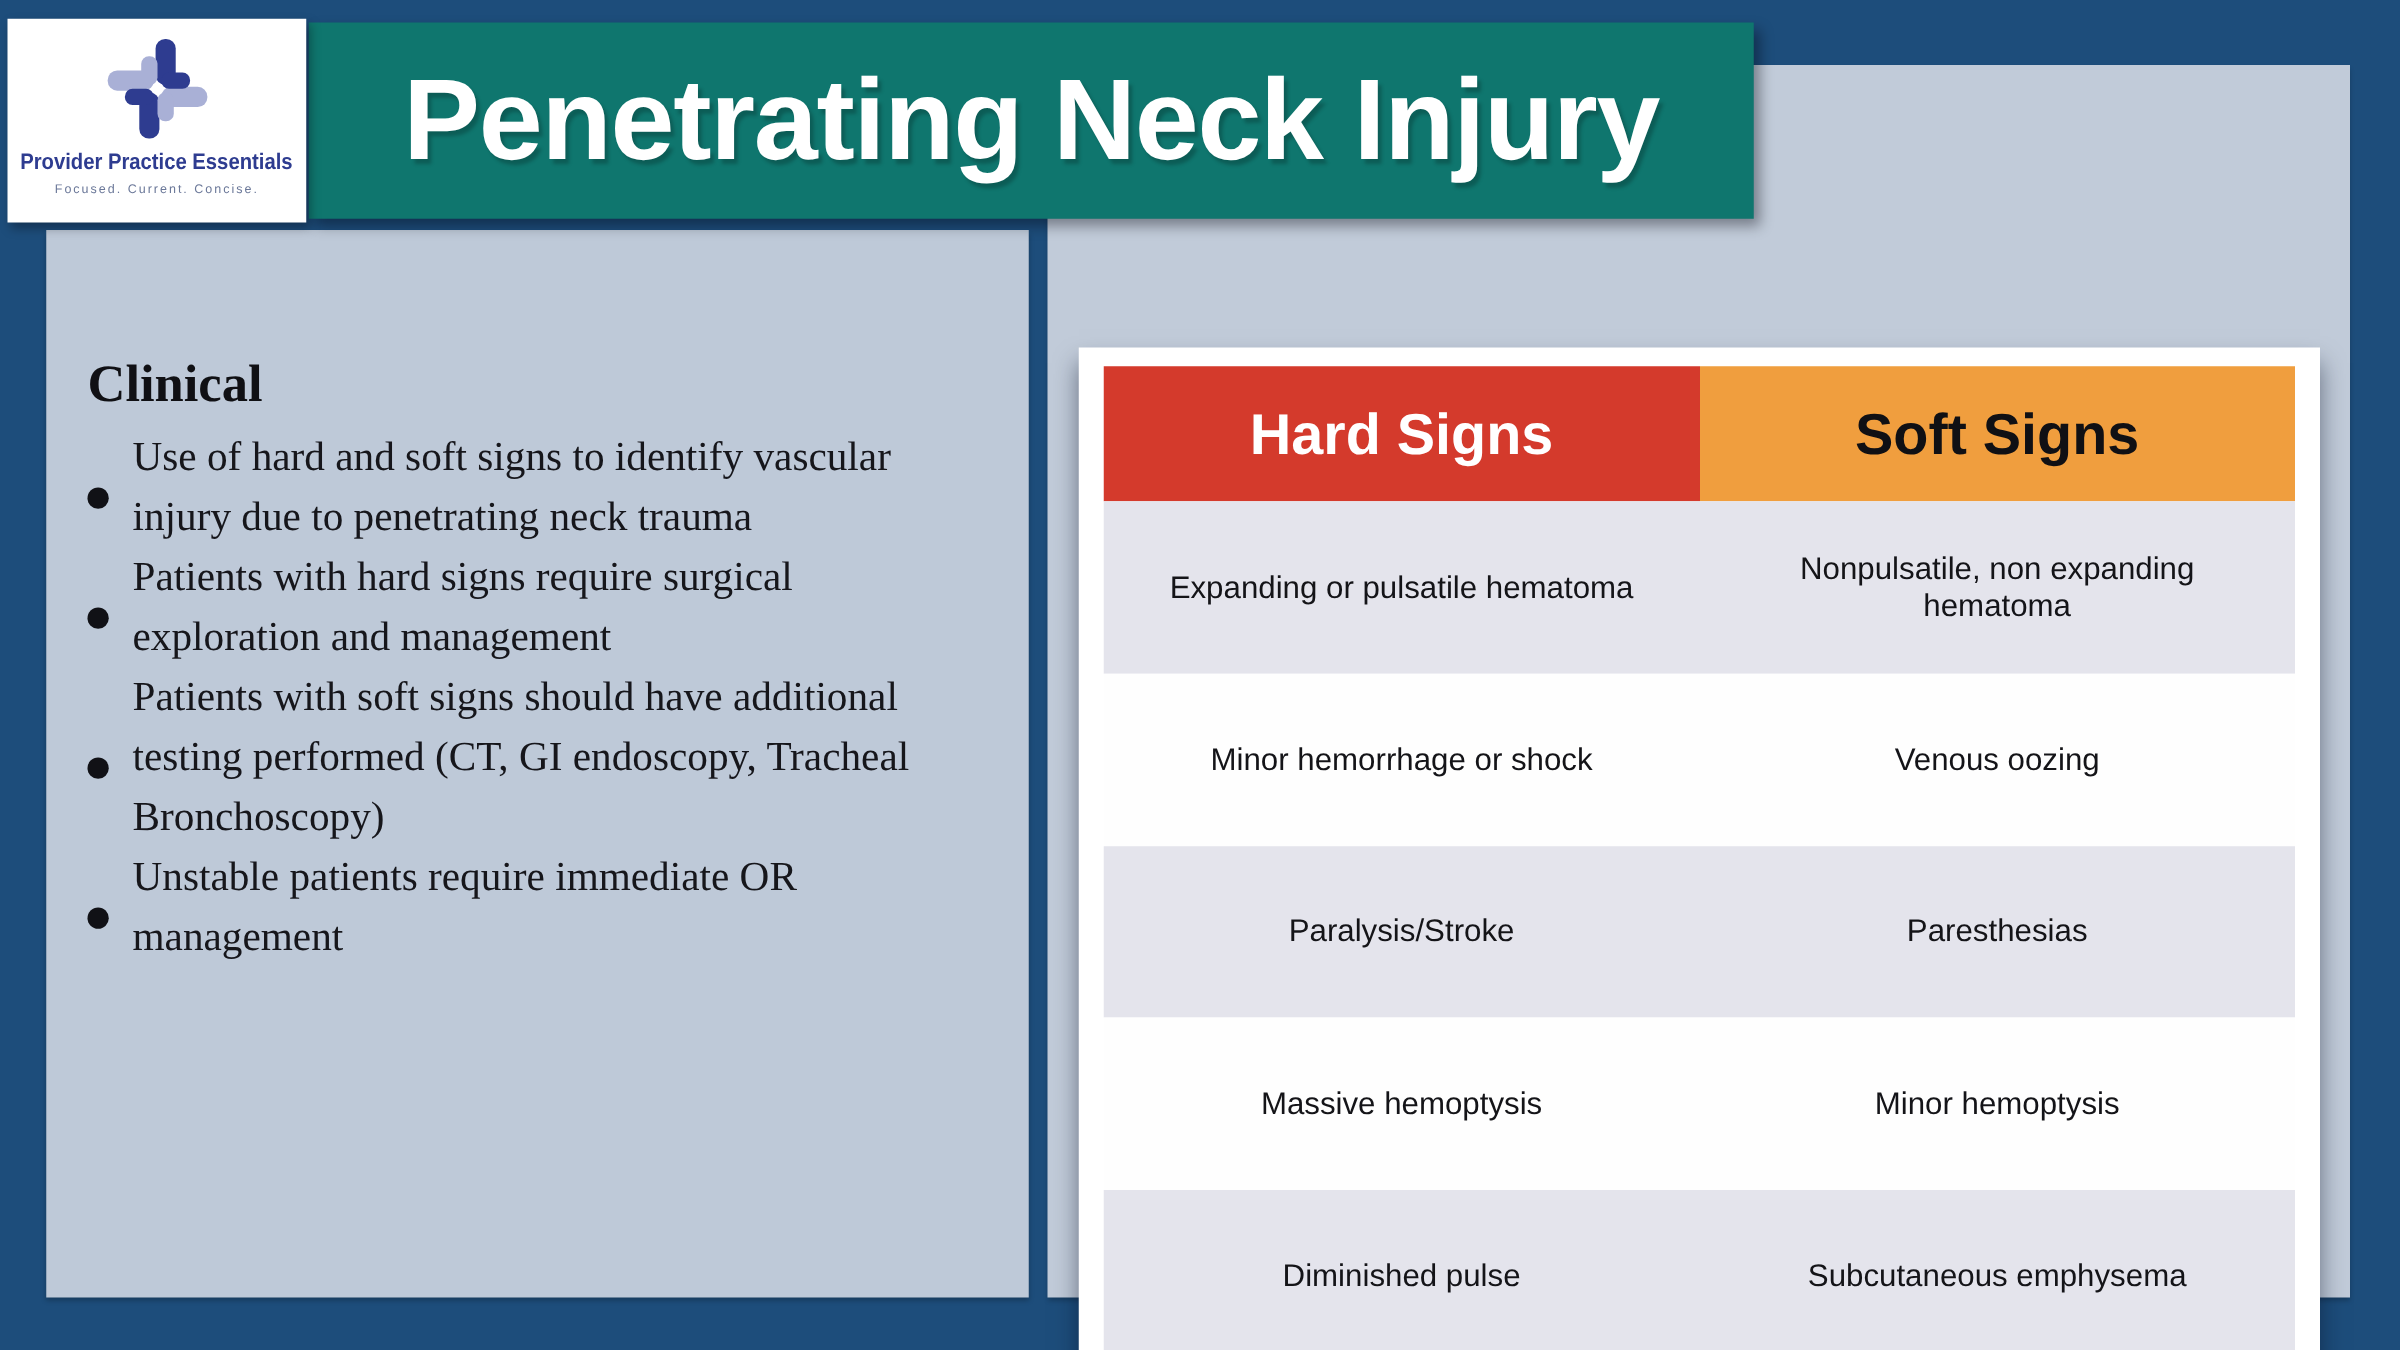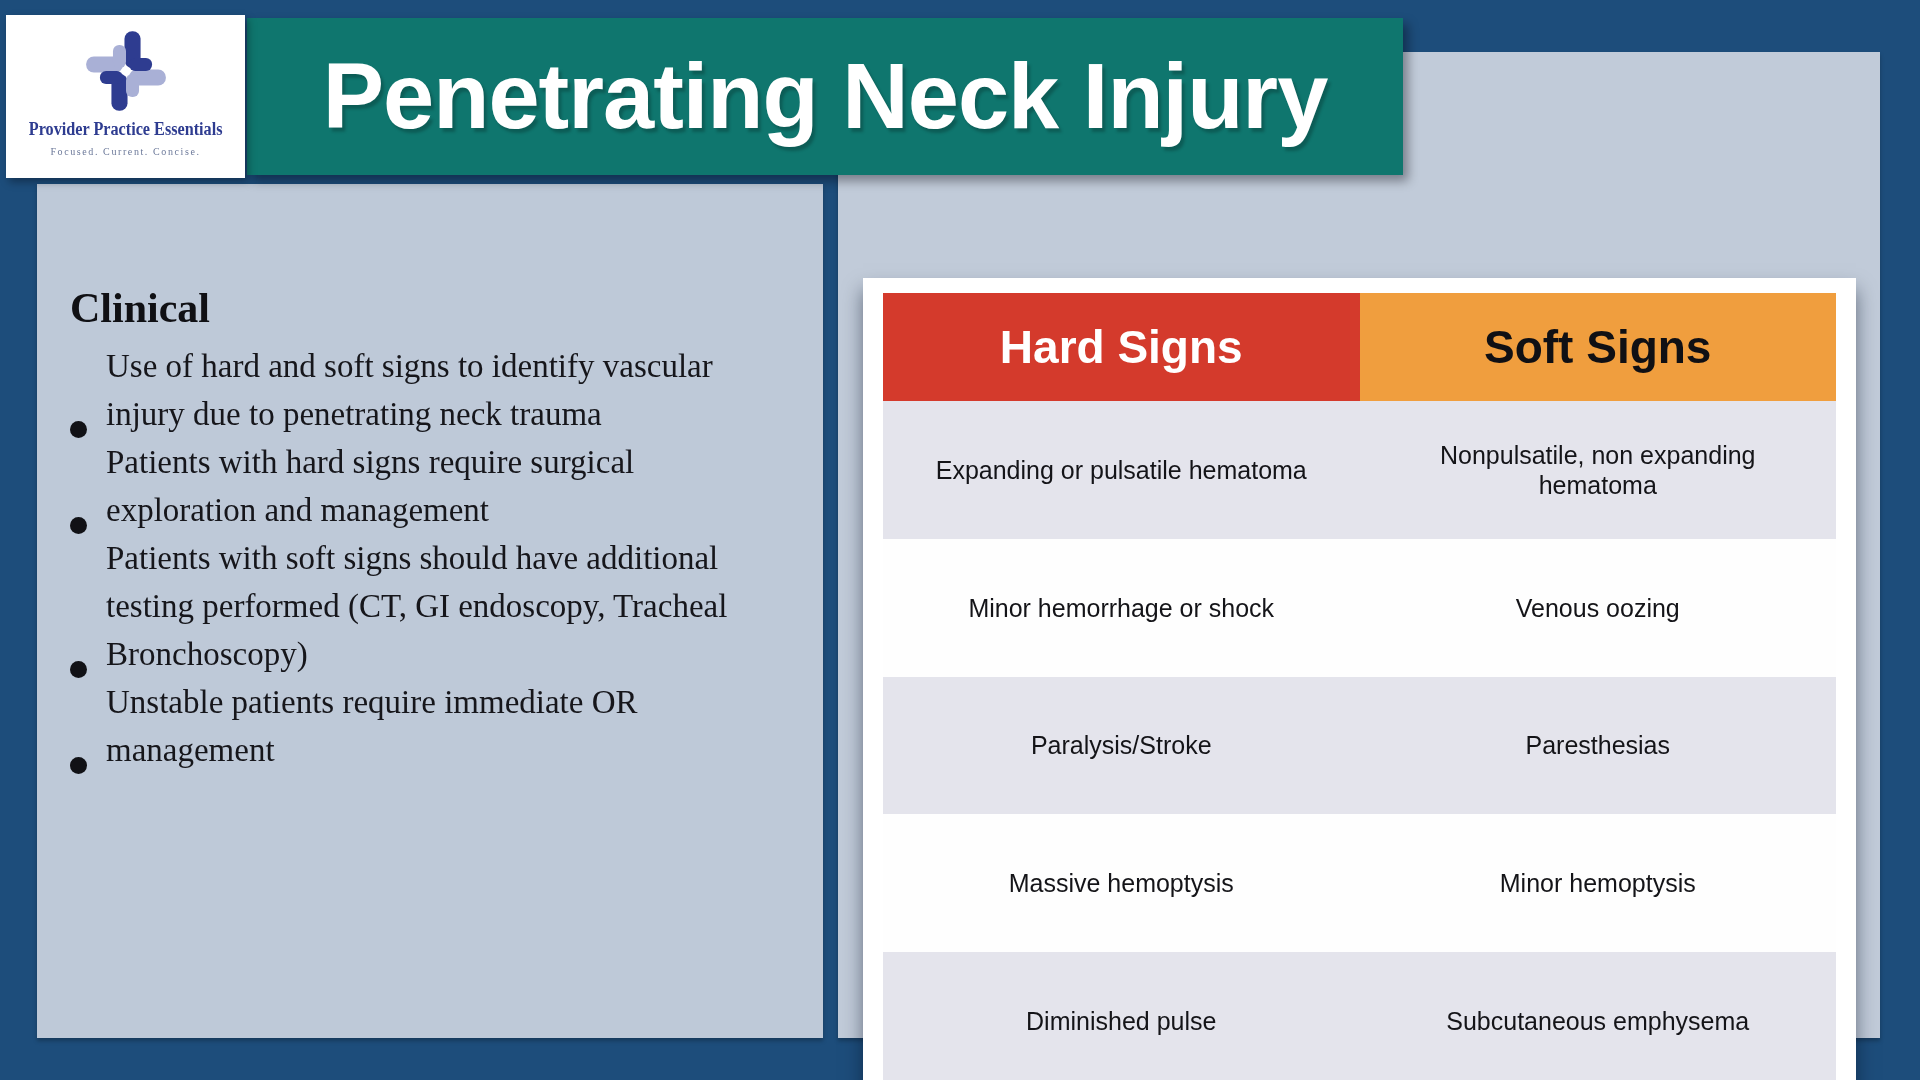--- a/index.html
+++ b/index.html
@@ -38,39 +38,39 @@
     text-shadow:3px 4px 3px rgba(0,0,0,.22);
     white-space:nowrap;
   }
   
   .logo-box{
     position:absolute;left:6px;top:15px;width:239px;height:163px;
     background:#ffffff;
     box-shadow:3px 4px 8px rgba(0,0,10,.35);
     z-index:30;
     display:flex;flex-direction:column;align-items:center;
-    box-sizing:border-box;padding-top:10px;font-family:Liberation Serif, serif;
+    box-sizing:border-box;padding-top:10px;
   }
   .logo-name{
     color:#2e3c90;font-weight:bold;font-size:18px;
     transform:scaleX(.9);transform-origin:center;
     white-space:nowrap;margin-top:2px;
   }
   .logo-tagline{
     color:#6b7899;font-size:10px;letter-spacing:1.6px;
     margin-top:6px;white-space:nowrap;
   }
   
   .clinical-heading{
     margin:0 0 10px 0;color:#101014;
     font-size:42px;font-weight:bold;
   }
   .bullet-list{list-style:none;margin:0;padding:0;}
   .bullet-list li{
-    display:flex;align-items:flex-end;gap:19px;
+    display:flex;align-items:center;gap:19px;
     color:#16161b;font-size:33px;line-height:48px;
   }
   .bullet-dot{
     flex:0 0 auto;width:17px;height:17px;border-radius:50%;
     background:#111116;margin-top:16px;
   }
   
   .table-card{
     position:absolute;left:863px;top:278px;width:993px;height:824px;
     background:#ffffff;

